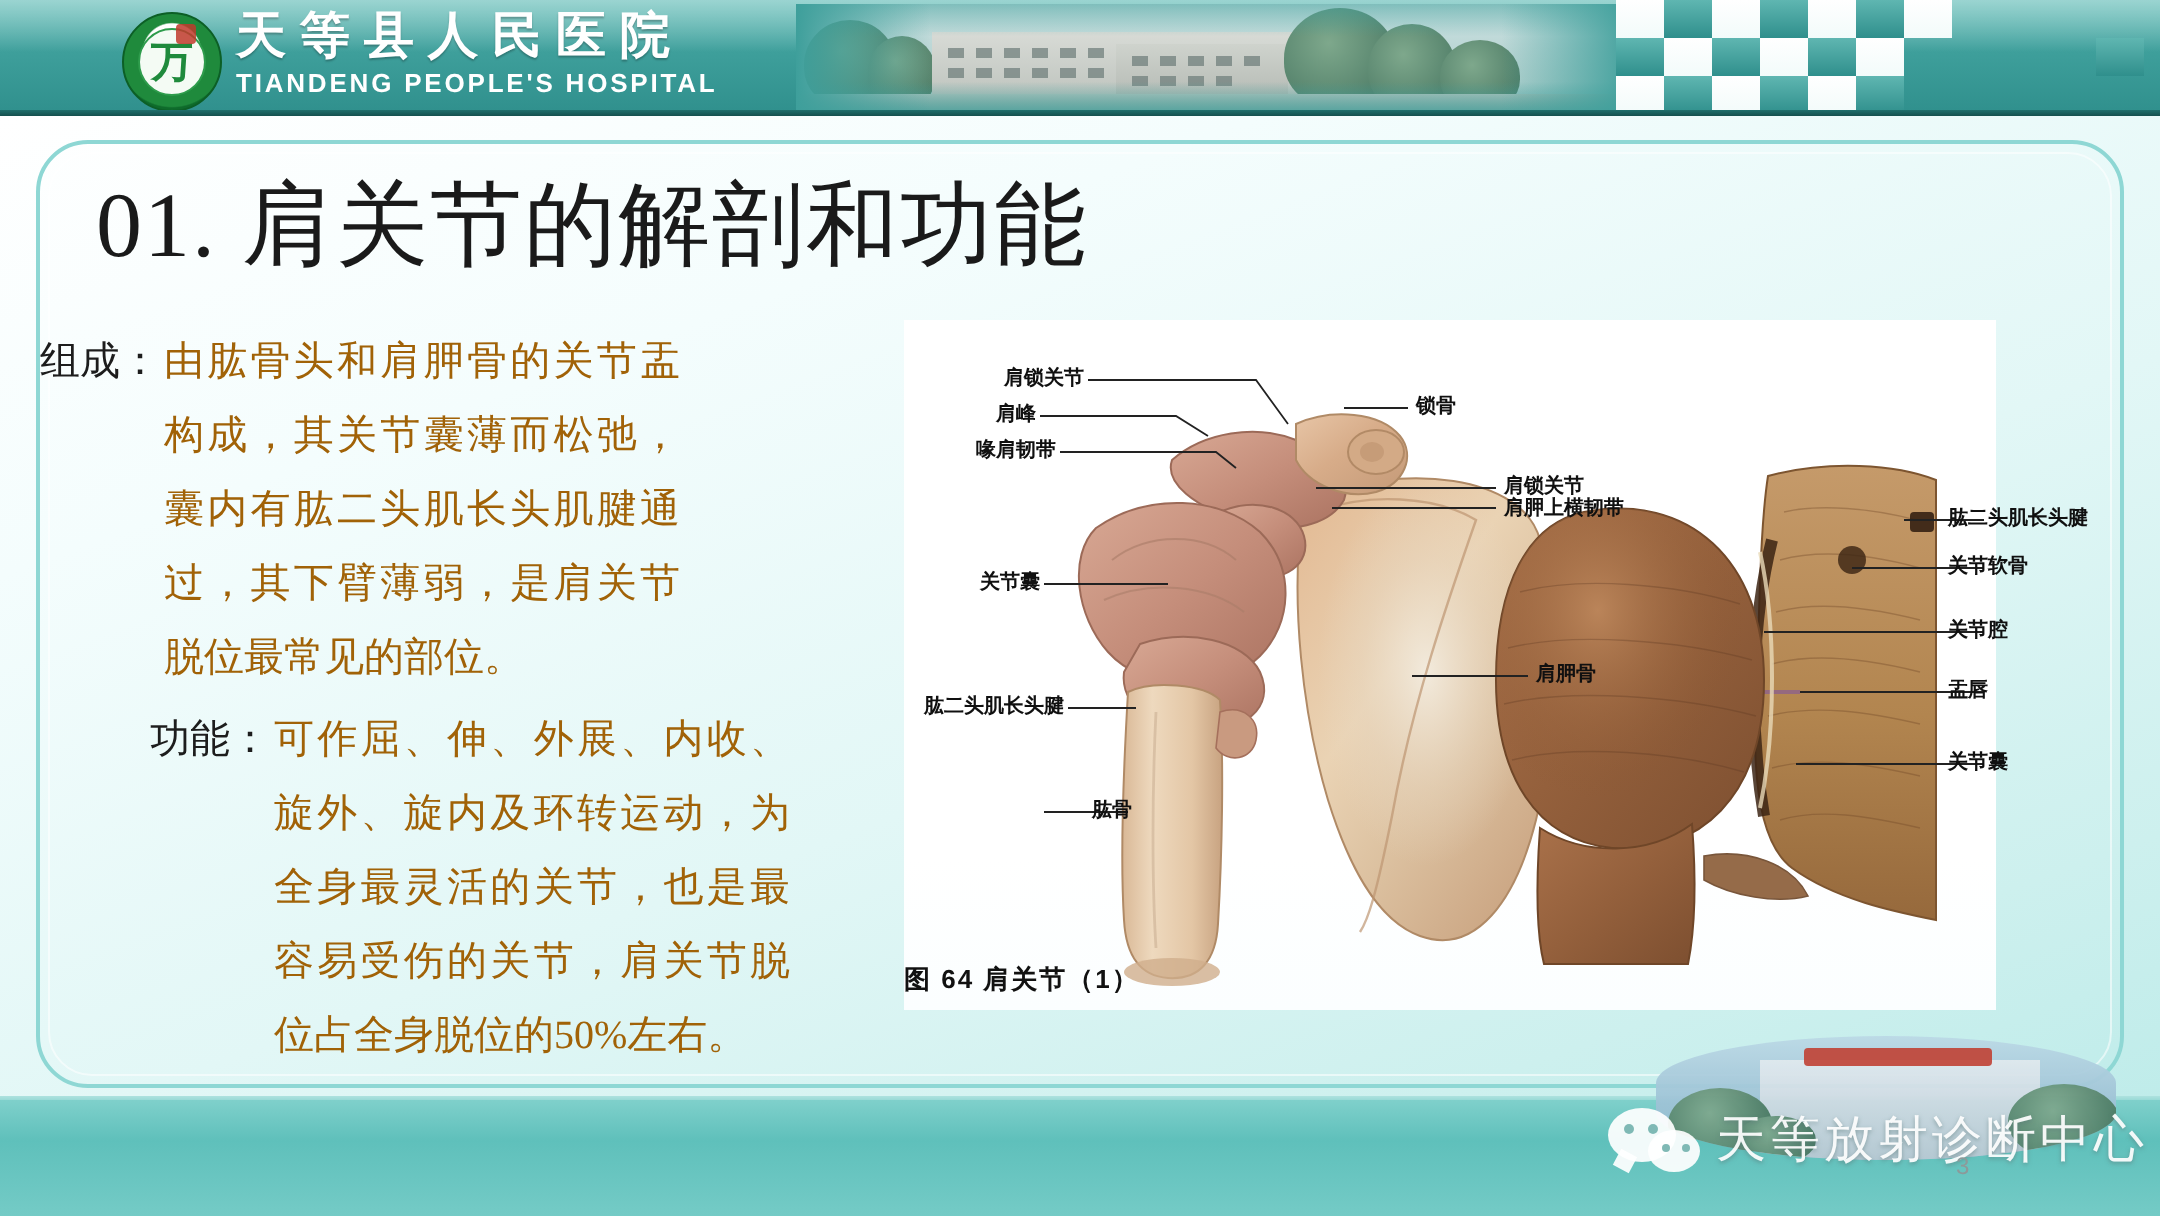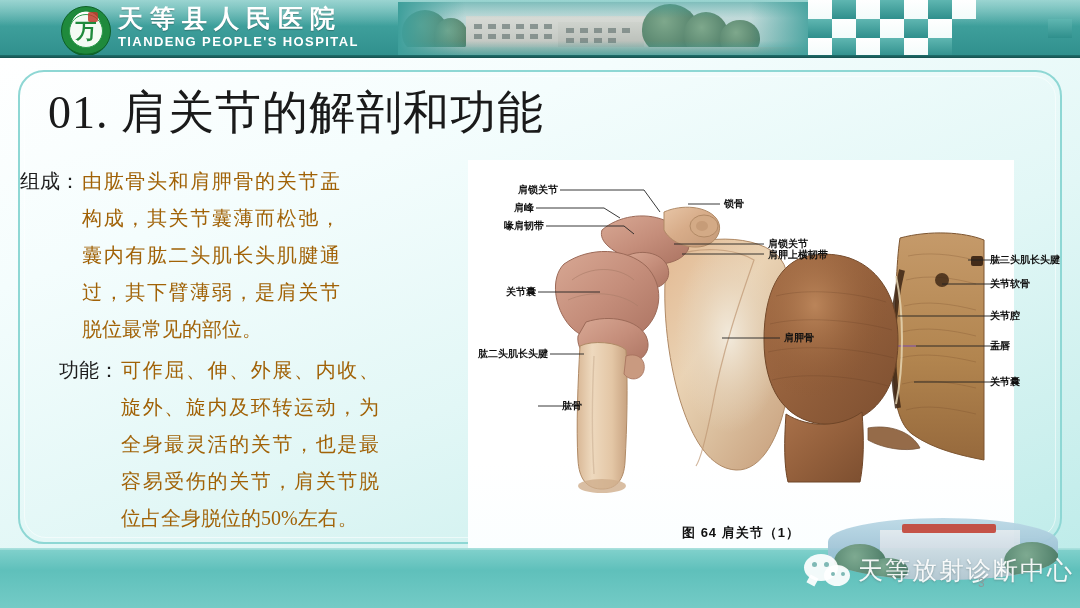--- a/index.html
+++ b/index.html
@@ -154,30 +154,30 @@
     font-family:"Liberation Serif","DejaVu Serif",serif;
     font-size:20px; line-height:37px; color:#1d1d1d; white-space:nowrap;
     flex:0 0 auto; padding-right:2px;
   }
   .para .txt {
     font-family:"Liberation Serif","DejaVu Serif",serif;
     font-size:20px; line-height:37px; color:#a16207;
     width:258px; text-align:justify; text-justify:inter-ideograph;
   }
   #para-composition { left:20px; top:163px; }
-  #para-function   { left:12px; top:352px;padding-left:47px; }
+  #para-function   { left:28px; top:352px;padding-left:47px; }
 
   
   .figure {
-    position:absolute; left:468px; top:160px; width:546px; height:388px;
+    position:absolute; left:452px; top:160px; width:546px; height:345px;
     background:linear-gradient(180deg,#ffffff 0%, #ffffff 78%, #fbfeff 100%);
   }
   .fig-caption {
     position:absolute; left:0; right:0; bottom:6px;
-    text-align:center;
+    text-align:left;
     font-family:"Liberation Sans","DejaVu Sans",sans-serif;
     font-weight:bold; font-size:13px; color:#111; letter-spacing:1px;
   }
   .fig-svg { position:absolute; left:0; top:0; width:546px; height:345px; }
 
   .anno {
     position:absolute;
     font-family:"Liberation Sans","DejaVu Sans",sans-serif;
     font-weight:bold; font-size:10px; color:#101010;
     white-space:nowrap; line-height:12px;

